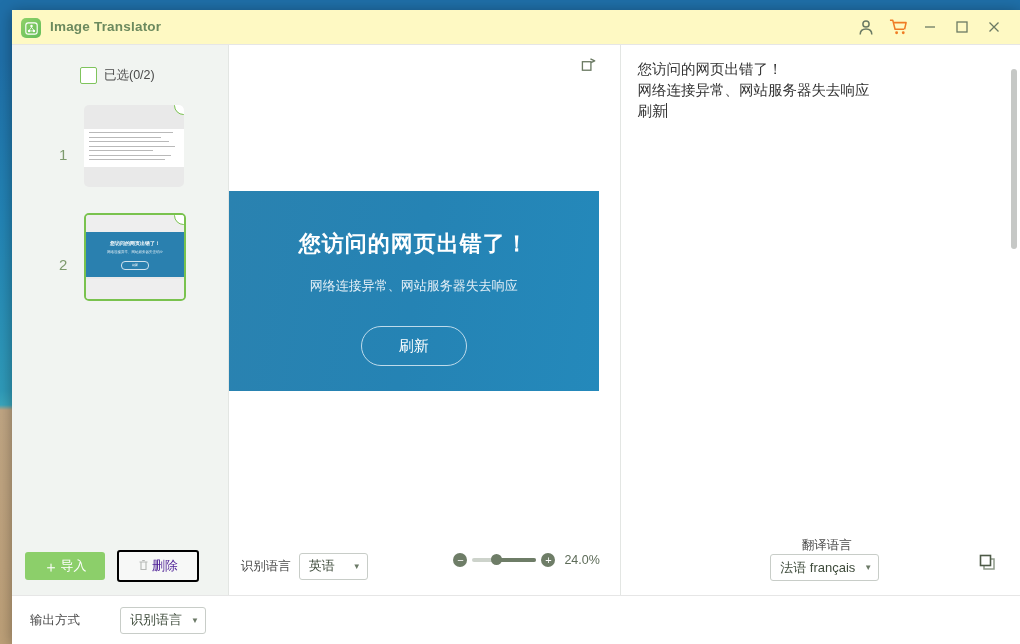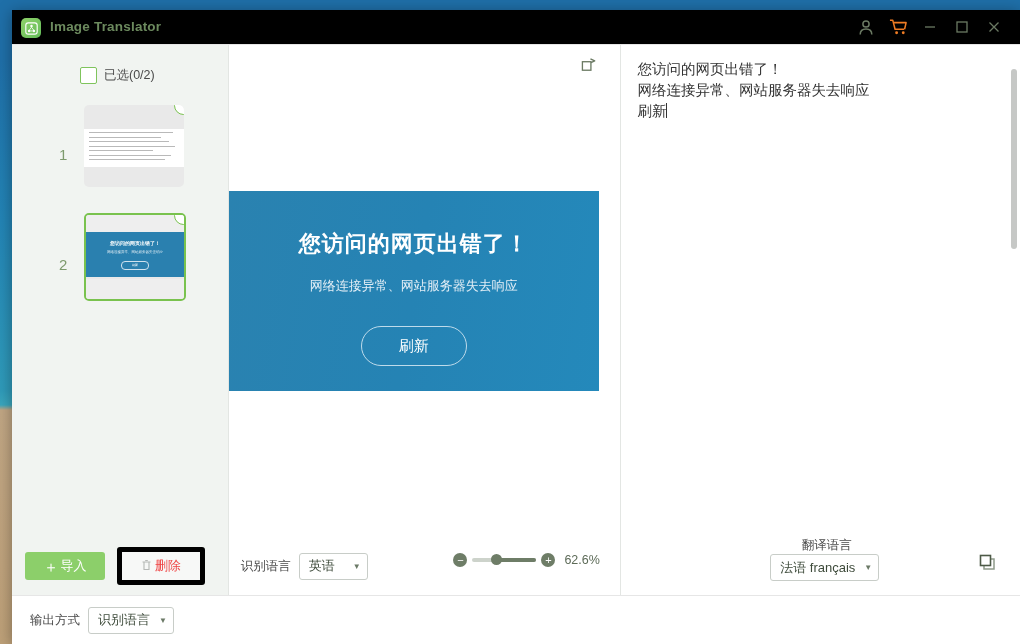--- a/index.html
+++ b/index.html
@@ -23,21 +23,21 @@
     left: 12px; top: 10px;
     width: 1008px; height: 634px;
     background: #ffffff;
     box-shadow: 0 2px 14px rgba(0,0,0,0.35);
     overflow: hidden;
   }
   
   #titlebar {
     position: relative;
     height: 34px;
-    background: #000000;
+    background: #fef9c3;
     border-bottom: 1px solid #e6e6e6;
   }
   .logo {
     position: absolute; left: 9px; top: 8px;
     width: 20px; height: 20px; border-radius: 5px;
     background: linear-gradient(135deg, #8fd169 0%, #64bd5a 100%);
     display: flex; align-items: center; justify-content: center;
   }
   .logo svg { display:block; }
   .app-title {
@@ -125,22 +125,22 @@
     padding-left: 13px; gap: 12px;
   }
   .btn-import {
     width: 80px; height: 28px; border-radius: 3px;
     background: #8ccf6a; color: #ffffff;
     font-size: 13px; display:flex; align-items:center; justify-content:center;
     gap: 1px; cursor: pointer; border: none;
   }
   .btn-delete {
     width: 78px; height: 28px; border-radius: 3px;
-    background: #f7f8f7; color: #ef4444;
-    border: 5px solid #000000;
+    background: #f7f8f7; color: #4c1d95;
+    border: 2px solid #000000;
     font-size: 13px; display:flex; align-items:center; justify-content:center;
     gap: 3px; cursor: default;
   }
 
   
   #preview {
     position: relative;
     width: 392px; height: 550px;
     background: #ffffff;
     border-right: 1px solid #e3e6e3;
@@ -234,21 +234,21 @@
     width: 6px; height: 180px; border-radius: 3px;
     background: #c6c8c6; cursor: pointer;
   }
 
   
   #statusbar {
     position: absolute; left: 0; bottom: 0;
     width: 1008px; height: 48px;
     background: #ffffff;
     border-top: 1px solid #e6e6e6;
-    display: flex; align-items: center;
+    display: flex; align-items: center; gap: 32px;
   }
   .out-label { margin-left: 18px; font-size: 12.5px; color: #4a4a4a; }
   .status-right {
     position: absolute; right: 16px; top: 0; height: 48px;
     display: flex; align-items: center; gap: 10px;
   }
   .chk-sm {
     width: 13px; height: 13px; border: 1px solid #c3c7c3; background:#fff;
     border-radius: 2px; cursor:pointer;
   }
@@ -404,21 +404,21 @@
             <span class="caret">▼</span>
           </div>
 
           <div class="zoom-wrap">
             <div class="zc">−</div>
             <div class="track">
               <div class="track-fill"></div>
               <div class="track-knob"></div>
             </div>
             <div class="zc">+</div>
-            <div class="zoom-val">62.6%</div>
+            <div class="zoom-val">24.0%</div>
           </div>
         </div>
       </div>
 
       <div id="trans">
         <div class="trans-text"><span>您访问的网页出错了！
 网络连接异常、网站服务器失去响应
 刷新</span><span class="caretbar"></span></div>
         <div class="vscroll"></div>
 

